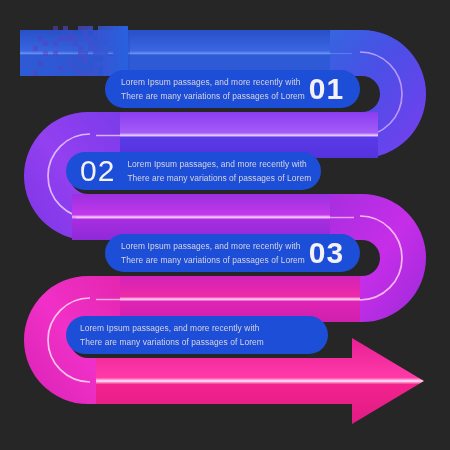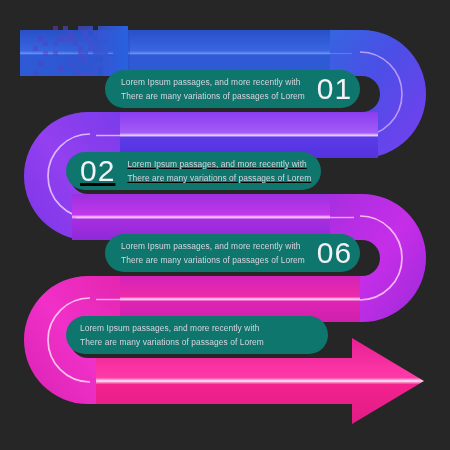--- a/index.html
+++ b/index.html
@@ -10,21 +10,21 @@
     overflow:hidden;
   }
   #stage{position:relative;width:450px;height:450px;background:#262626;overflow:hidden;}
   #ribbon-svg{position:absolute;left:0;top:0;width:450px;height:450px;}
   .pixel{position:absolute;}
   .step-card{
     position:absolute;
     display:flex;align-items:center;
     box-sizing:border-box;
     border-radius:22px;
-    background:#0f766e;
+    background:#1d4ed8;
     z-index:5;
   }
   .step-num{
     color:#f4f2f6;
     font-size:30px;
     font-weight:300;
     letter-spacing:1px;
     line-height:1;
     white-space:nowrap;
   }
@@ -33,21 +33,21 @@
     justify-content:center;
     gap:2px;
   }
   .step-text span{
     color:#d8d5dd;
     font-size:8.4px;
     line-height:12px;
     white-space:nowrap;
     letter-spacing:.08px;
   }
-  .num-right .step-num{margin-left:12px;}
+  .num-right .step-num{margin-left:4px;font-weight:bold;}
   .num-left .step-num{margin-right:12px;}
 </style>
 </head>
 <body>
 
 <div id="stage">
 
   <svg id="ribbon-svg" viewBox="0 0 450 450">
     <defs>
       <linearGradient id="gBand1" x1="0" y1="0" x2="0" y2="1">
@@ -247,34 +247,34 @@
     </div>
 
   <div class="step-card num-right" style="left:105px;top:70px;width:255px;height:38px;padding:0 14px 0 16px;">
     <div class="step-text">
       <span>Lorem Ipsum passages, and more recently with</span>
       <span>There are many variations of passages of Lorem</span>
     </div>
     <div class="step-num">01</div>
   </div>
 
-  <div class="step-card num-left" style="left:66px;top:152px;width:255px;height:38px;padding:0 16px 0 14px;text-decoration:underline;">
+  <div class="step-card num-left" style="left:66px;top:152px;width:255px;height:38px;padding:0 16px 0 14px;">
     <div class="step-num">02</div>
     <div class="step-text">
       <span>Lorem Ipsum passages, and more recently with</span>
       <span>There are many variations of passages of Lorem</span>
     </div>
   </div>
 
   <div class="step-card num-right" style="left:105px;top:234px;width:255px;height:38px;padding:0 14px 0 16px;">
     <div class="step-text">
       <span>Lorem Ipsum passages, and more recently with</span>
       <span>There are many variations of passages of Lorem</span>
     </div>
-    <div class="step-num">06</div>
+    <div class="step-num">03</div>
   </div>
 
   <div class="step-card num-left" style="left:66px;top:316px;width:262px;height:38px;padding:0 16px 0 14px;">
     <div class="step-text">
       <span>Lorem Ipsum passages, and more recently with</span>
       <span>There are many variations of passages of Lorem</span>
     </div>
   </div>
 
 </div>

